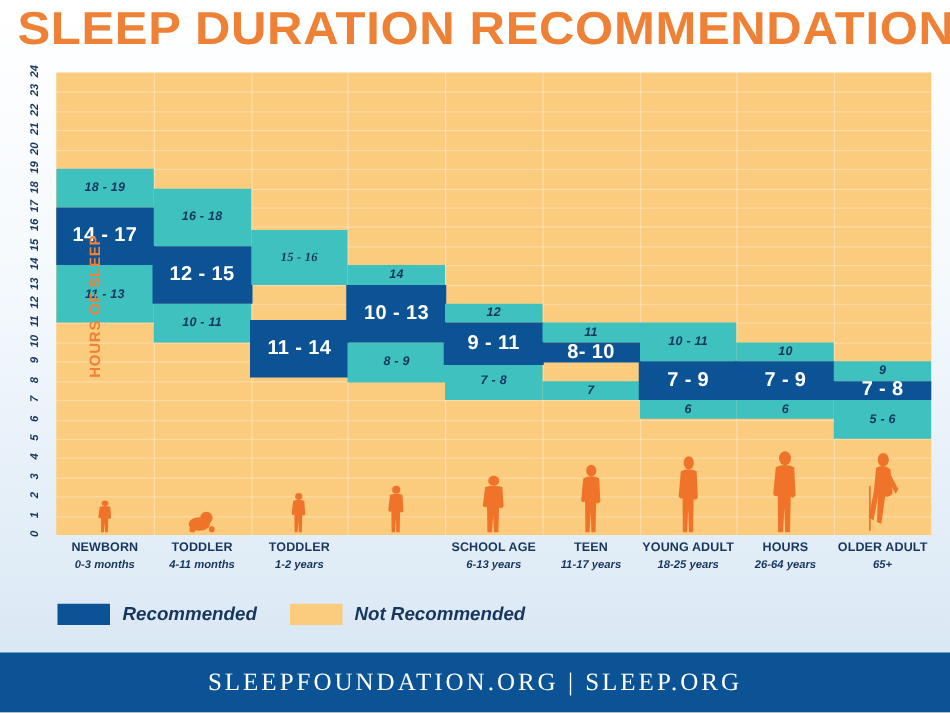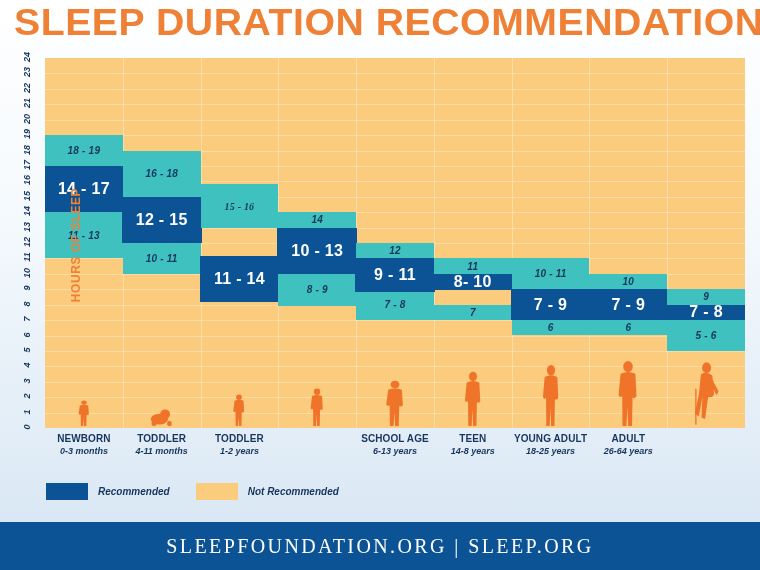--- a/index.html
+++ b/index.html
@@ -48,21 +48,21 @@
   }
   
   #xaxis{position:absolute;left:45px;top:433px;width:700px;height:40px;}
   .xcol{position:absolute;top:0;text-align:center;}
   .xname{font-weight:700;font-size:10px;color:#17365d;letter-spacing:.1px;white-space:nowrap;}
   .xage{font-style:italic;font-weight:700;font-size:9px;color:#17365d;margin-top:2px;white-space:nowrap;}
   
   #legend{position:absolute;left:46px;top:483px;display:flex;align-items:center;gap:0;}
   .leg{display:flex;align-items:center;margin-right:26px;}
   .swatch{width:42px;height:17px;margin-right:10px;}
-  .legtext{font-style:italic;font-weight:700;font-size:10px;color:#17365d;white-space:nowrap;}
+  .legtext{font-style:italic;font-weight:700;font-size:15px;color:#17365d;white-space:nowrap;}
   
   #footer{
     position:absolute;left:0;bottom:0;width:760px;height:48px;background:#0b5394;
     display:flex;align-items:center;justify-content:center;
   }
   #footer-text{
     font-family:"Liberation Serif",serif;color:#ffffff;font-size:20px;
     letter-spacing:2.4px;font-variant:small-caps;white-space:nowrap;
   }
 </style>
@@ -363,29 +363,33 @@
     <div class="xcol" style="left: 155.556px; width: 77.7778px;">
       <div class="xname">TODDLER</div>
       <div class="xage">1-2 years</div>
     </div>
     <div class="xcol" style="left: 311.111px; width: 77.7778px;">
       <div class="xname">SCHOOL AGE</div>
       <div class="xage">6-13 years</div>
     </div>
     <div class="xcol" style="left: 388.889px; width: 77.7778px;">
       <div class="xname">TEEN</div>
-      <div class="xage">14-8 years</div>
+      <div class="xage">11-17 years</div>
     </div>
     <div class="xcol" style="left: 466.667px; width: 77.7778px;">
       <div class="xname">YOUNG ADULT</div>
       <div class="xage">18-25 years</div>
     </div>
     <div class="xcol" style="left: 544.444px; width: 77.7778px;">
-      <div class="xname">ADULT</div>
+      <div class="xname">HOURS</div>
       <div class="xage">26-64 years</div>
+    </div>
+    <div class="xcol" style="left: 622.222px; width: 77.7778px;">
+      <div class="xname">OLDER ADULT</div>
+      <div class="xage">65+</div>
     </div>
   </div>
 
 <div id="legend">
     <div class="leg">
       <div class="swatch" style="background: rgb(11, 83, 148);"></div>
       <div class="legtext">Recommended</div>
     </div>
     <div class="leg">
       <div class="swatch" style="background: rgb(251, 203, 126);"></div>

